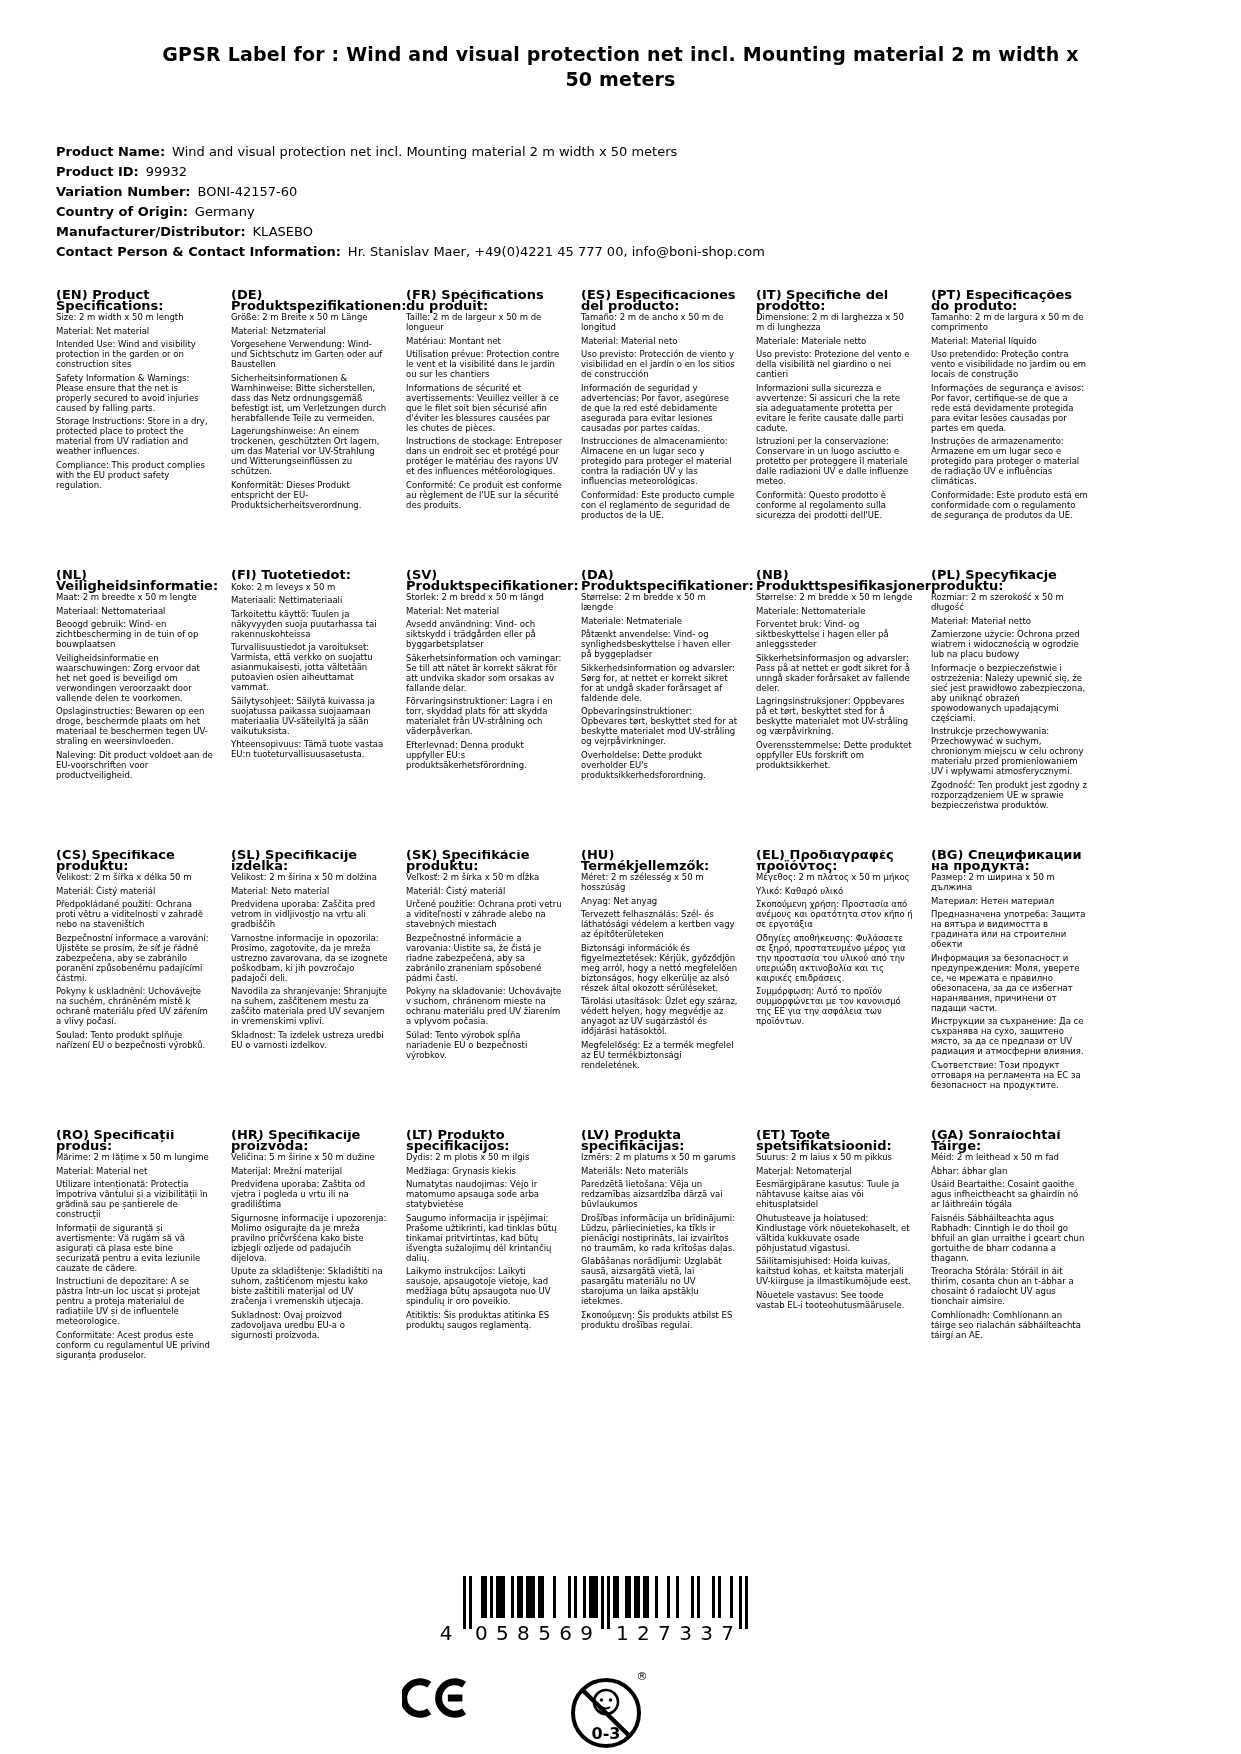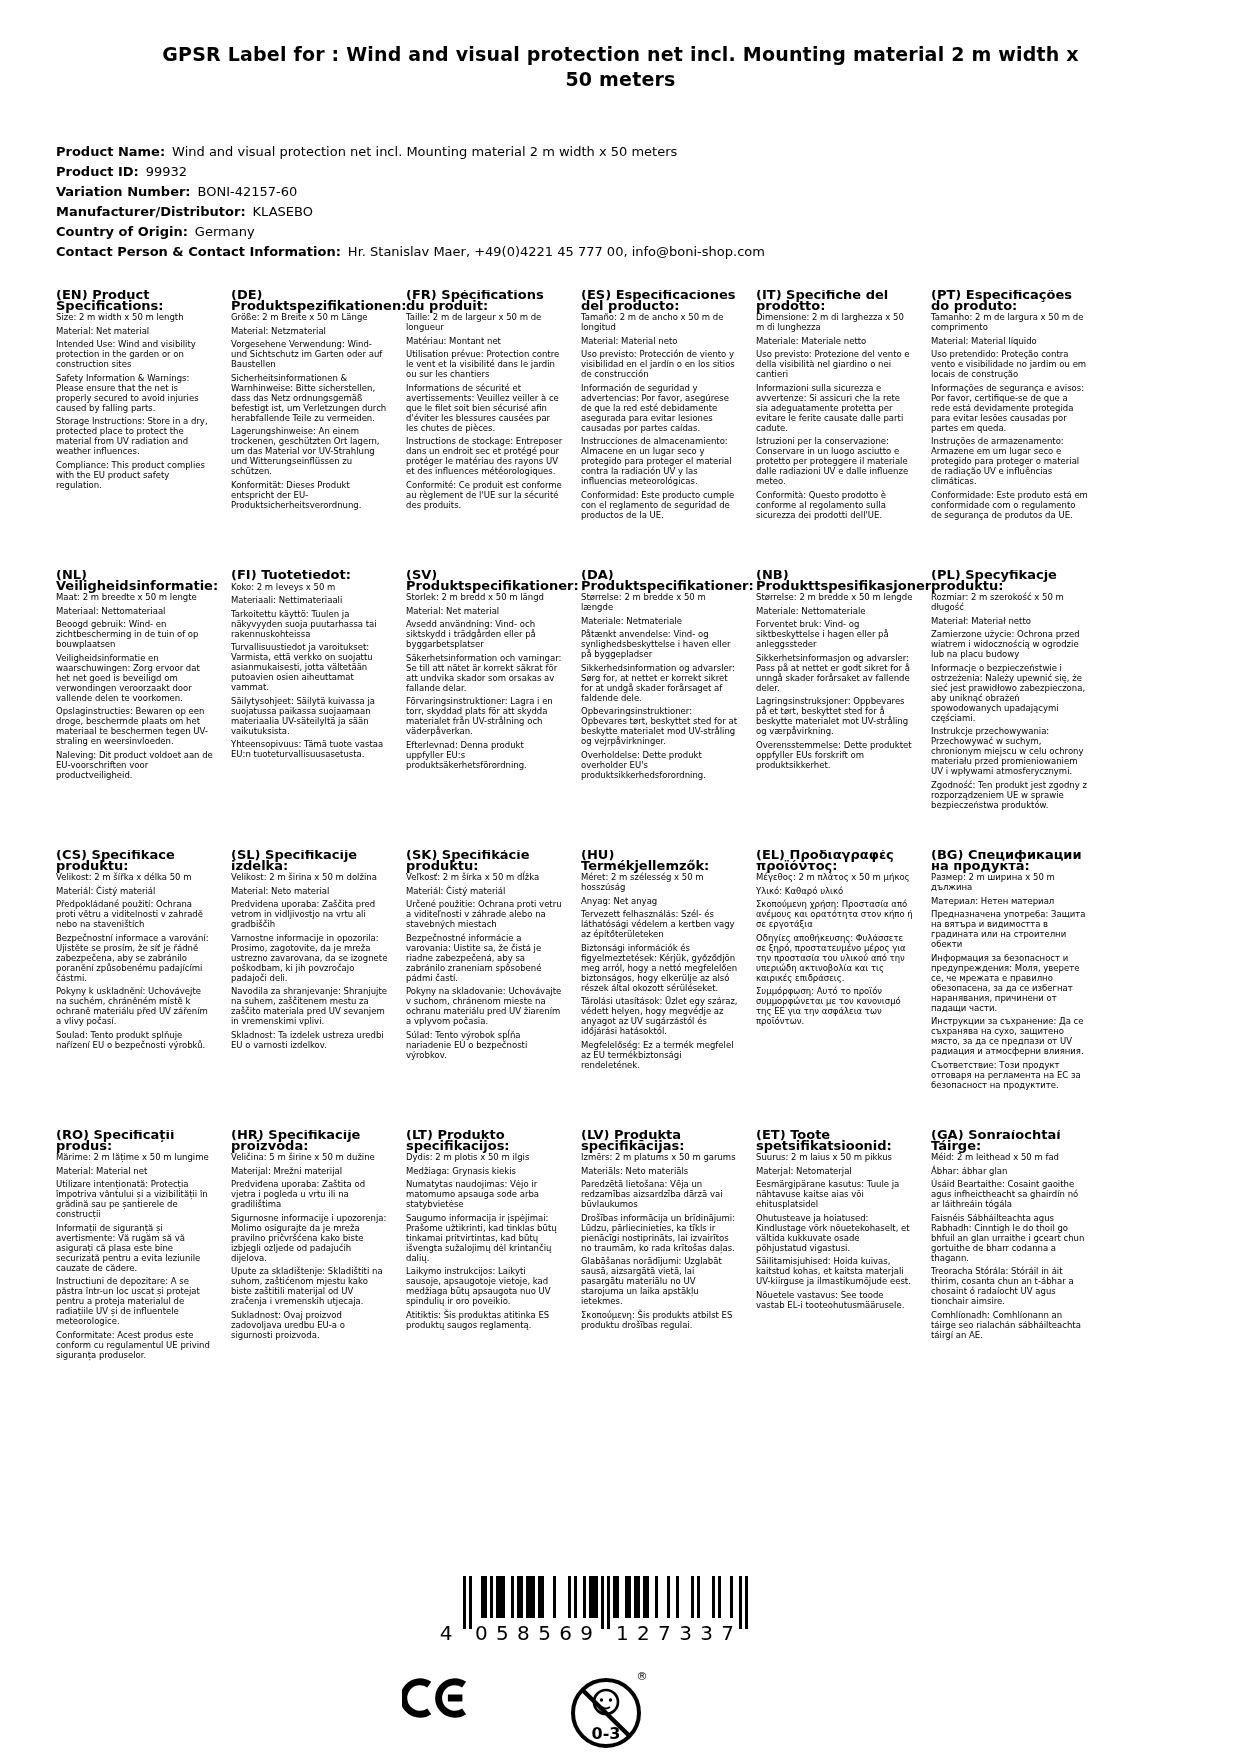--- a/index.html
+++ b/index.html
@@ -33,22 +33,22 @@
 </style>
 </head>
 <body>
 
 <h1 class="title">GPSR Label for : Wind and visual protection net incl. Mounting material 2 m width x 50 meters</h1>
 
 <div class="product-info" id="product-info">
     <div class="info-row"><span class="info-label">Product Name:</span><span class="info-value">Wind and visual protection net incl. Mounting material 2 m width x 50 meters</span></div>
     <div class="info-row"><span class="info-label">Product ID:</span><span class="info-value">99932</span></div>
     <div class="info-row"><span class="info-label">Variation Number:</span><span class="info-value">BONI-42157-60</span></div>
+    <div class="info-row"><span class="info-label">Country of Origin:</span><span class="info-value">Germany</span></div>
     <div class="info-row"><span class="info-label">Manufacturer/Distributor:</span><span class="info-value">KLASEBO</span></div>
-    <div class="info-row"><span class="info-label">Country of Origin:</span><span class="info-value">Germany</span></div>
     <div class="info-row"><span class="info-label">Contact Person &amp; Contact Information:</span><span class="info-value">Hr. Stanislav Maer, +49(0)4221 45 777 00, info@boni-shop.com</span></div>
   </div>
 
 <div class="spec-grid" id="spec-grid">
     <div class="lang-block">
       <div class="lang-heading">(EN) Product Specifications:</div>
       <p class="spec-par">Size: 2 m width x 50 m length</p>
       <p class="spec-par">Material: Net material</p>
       <p class="spec-par">Intended Use: Wind and visibility protection in the garden or on construction sites</p>
       <p class="spec-par">Safety Information &amp; Warnings: Please ensure that the net is properly secured to avoid injuries caused by falling parts.</p>

